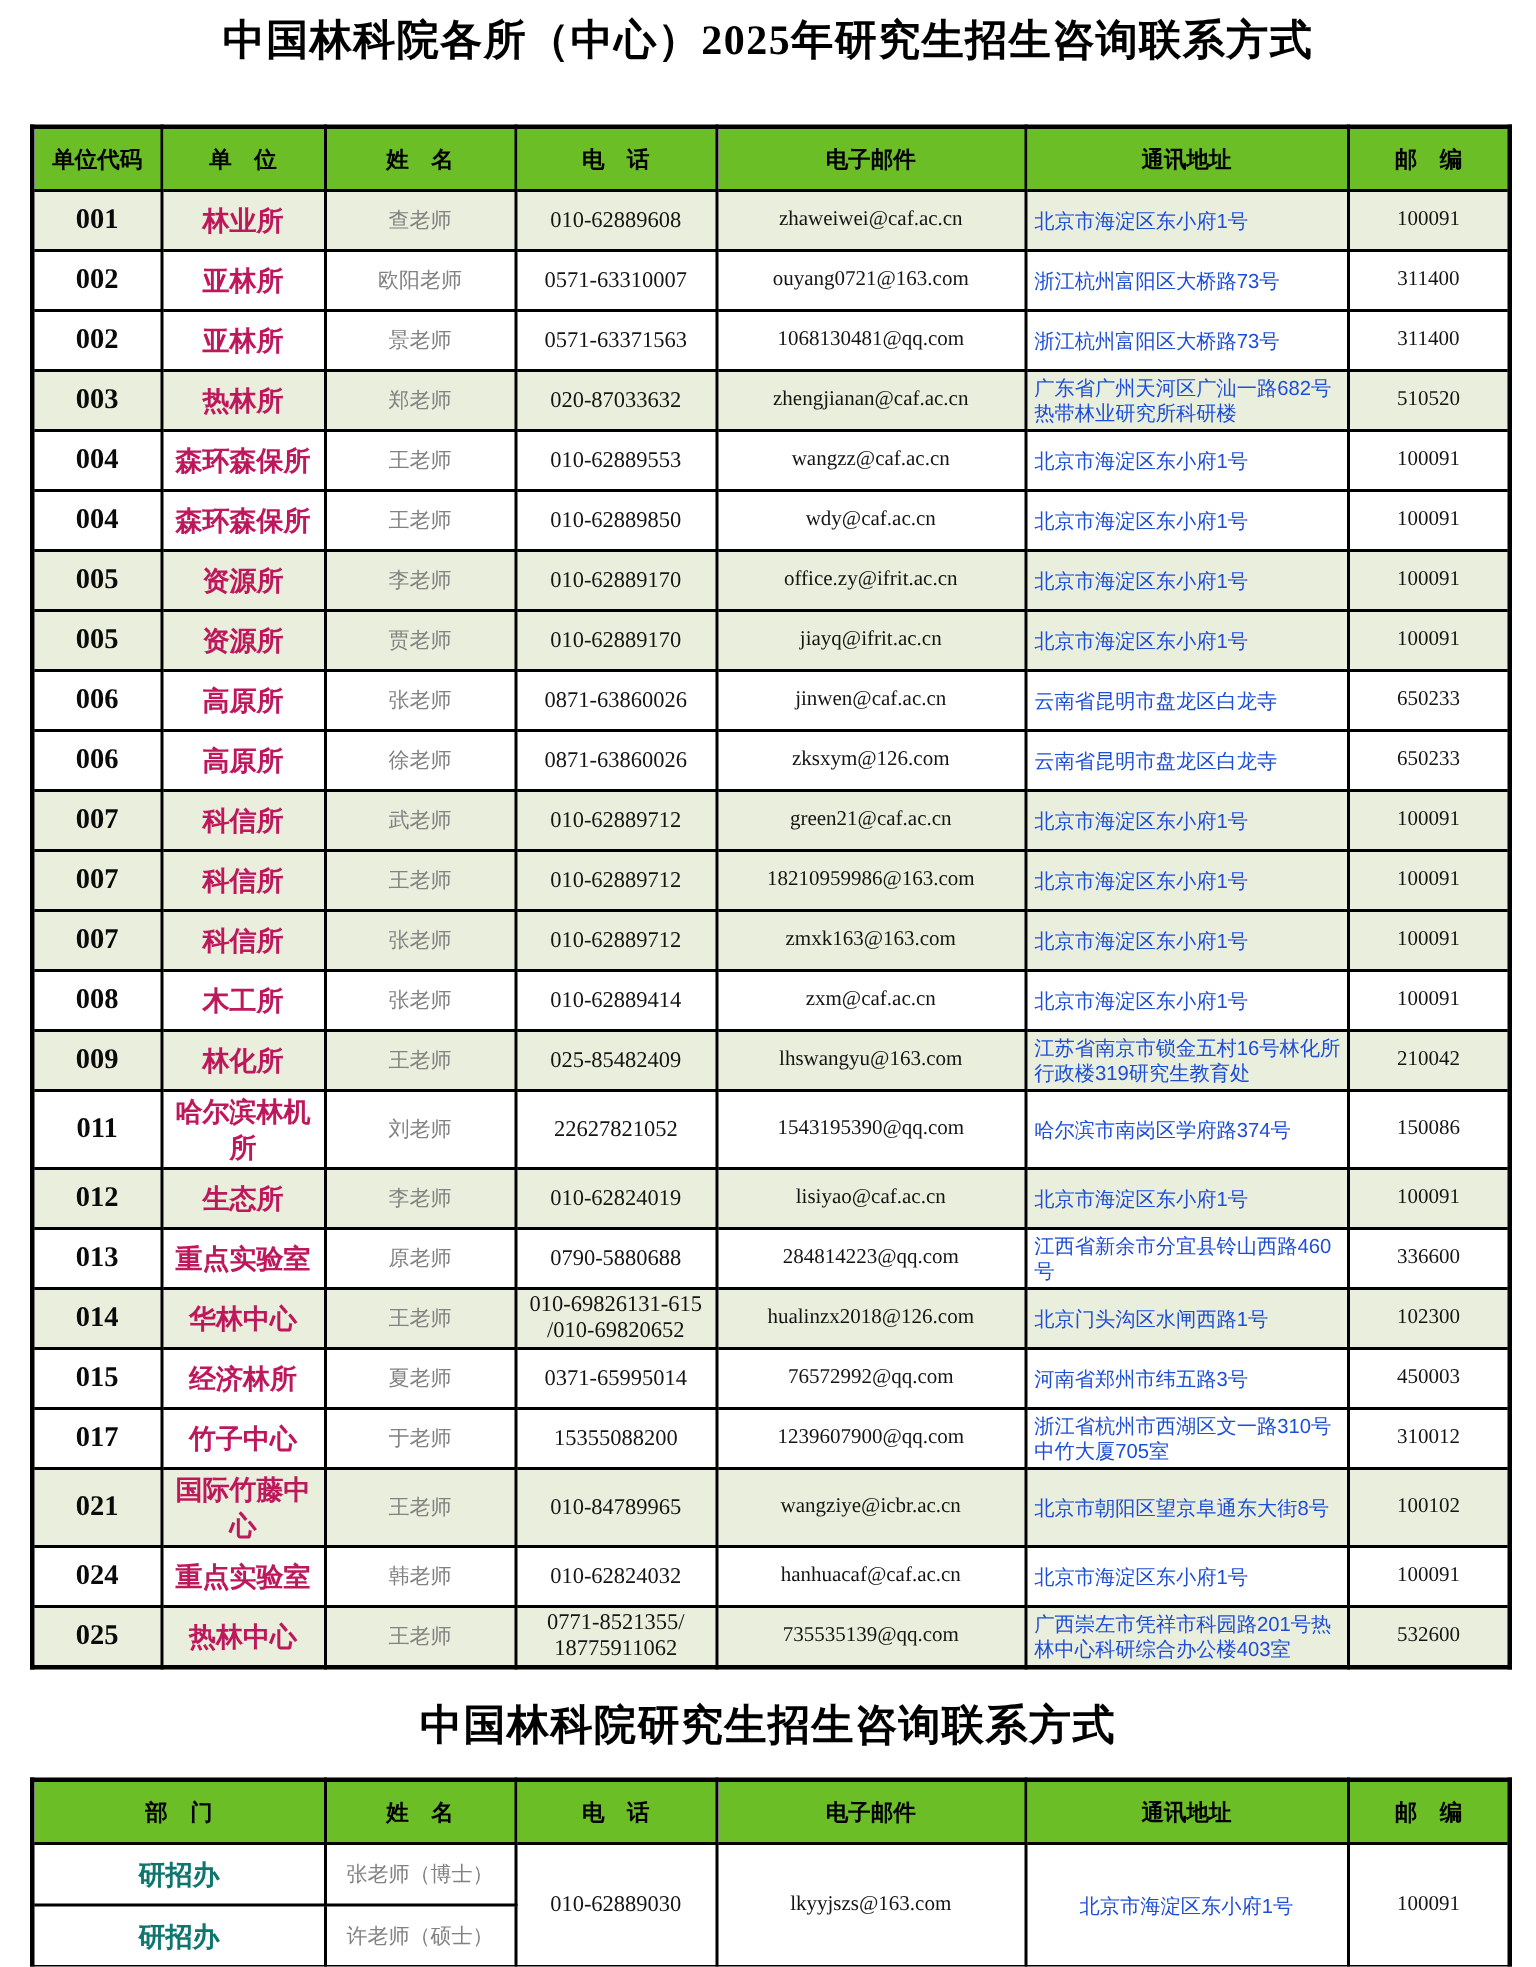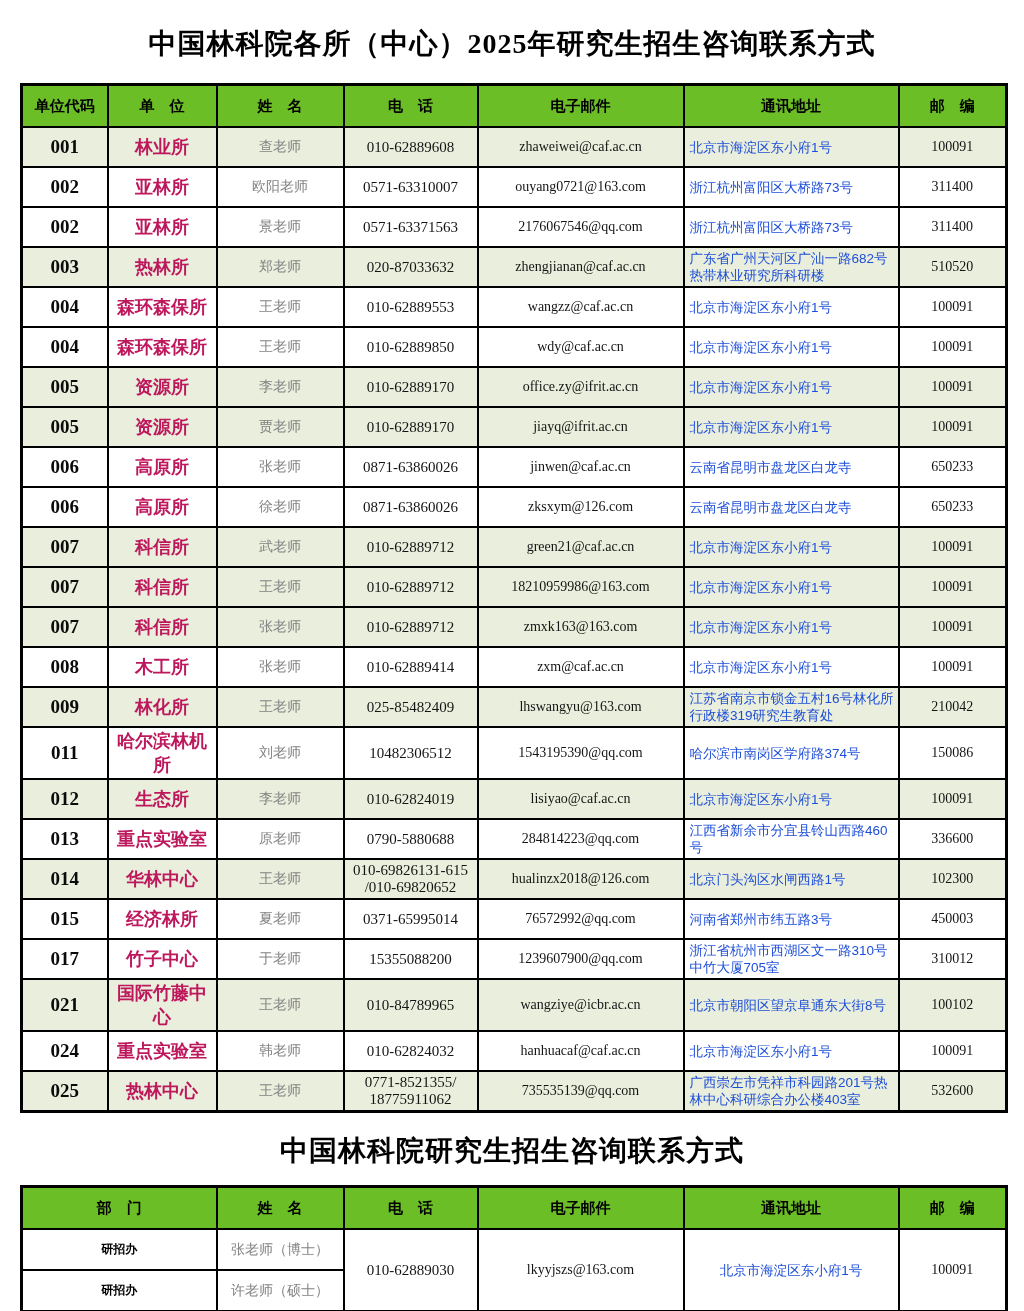--- a/index.html
+++ b/index.html
@@ -10,39 +10,39 @@
   html,body{margin:0;padding:0;background:#ffffff;}
   body{
     width:1024px;height:1311px;
     font-family:"Liberation Sans","DejaVu Sans",sans-serif;
     color:#111;
     overflow:hidden;
   }
   .page{position:relative;width:1024px;height:1311px;background:#fff;}
 
   .doc-title{
-    margin:16px;padding-top:10px;
+    margin:0;padding-top:10px;
     text-align:center;
     font-family:"Liberation Serif","DejaVu Serif",serif;
     font-weight:bold;
     font-size:28px;
     line-height:36px;
     color:#000;
     letter-spacing:1px;
   }
   .doc-title.second{padding-top:0;margin-top:20px;}
 
   table.contact{
     border-collapse:collapse;
     table-layout:fixed;
     margin-left:20px;
     width:985px;
     border:3px solid var(--border);
   }
-  #table1{margin-top:21px;}
+  #table1{margin-top:37px;}
   #table2{margin-top:16px;}
 
   .contact th,.contact td{
     border:2px solid var(--border);
     overflow:hidden;
     vertical-align:middle;
   }
   .contact th{
     background:var(--green);
     height:38px;
@@ -59,21 +59,21 @@
   td.c-name{font-size:14px;color:#828282;}
   td.c-phone{font-family:"Liberation Serif","DejaVu Serif",serif;font-size:15px;color:#141414;white-space:pre-line;line-height:17px;text-align:center;}
   td.c-email{font-family:"Liberation Serif","DejaVu Serif",serif;font-size:14px;color:#141414;}
   td.c-addr{font-size:13.5px;color:#1d4ed8;text-align:left;padding:1px 3px 1px 5px;line-height:17px;}
   td.c-zip{font-family:"Liberation Serif","DejaVu Serif",serif;font-size:14px;color:#141414;}
 
   tr.shade td{background:var(--shade);}
 
   
   #table2 td{height:37px;}
-  td.c-dept{font-weight:bold;font-size:12px;color:#000000;}
+  td.c-dept{font-weight:bold;font-size:18px;color:#0f766e;}
   #table2 td.c-addr{text-align:center;padding:1px 3px;}
 </style>
 </head>
 <body>
 
 <div class="page">
 
   <h1 class="doc-title">中国林科院各所（中心）2025年研究生招生咨询联系方式</h1>
 
   <table class="contact" id="table1">
@@ -114,21 +114,21 @@
       <td class="c-phone">0571-63310007</td>
       <td class="c-email">ouyang0721@163.com</td>
       <td class="c-addr">浙江杭州富阳区大桥路73号</td>
       <td class="c-zip">311400</td>
     </tr>
         <tr>
       <td class="c-code">002</td>
       <td class="c-unit">亚林所</td>
       <td class="c-name">景老师</td>
       <td class="c-phone">0571-63371563</td>
-      <td class="c-email">2176067546@qq.com</td>
+      <td class="c-email">1068130481@qq.com</td>
       <td class="c-addr">浙江杭州富阳区大桥路73号</td>
       <td class="c-zip">311400</td>
     </tr>
         <tr class="shade">
       <td class="c-code">003</td>
       <td class="c-unit">热林所</td>
       <td class="c-name">郑老师</td>
       <td class="c-phone">020-87033632</td>
       <td class="c-email">zhengjianan@caf.ac.cn</td>
       <td class="c-addr">广东省广州天河区广汕一路682号热带林业研究所科研楼</td>
@@ -230,21 +230,21 @@
       <td class="c-name">王老师</td>
       <td class="c-phone">025-85482409</td>
       <td class="c-email">lhswangyu@163.com</td>
       <td class="c-addr">江苏省南京市锁金五村16号林化所行政楼319研究生教育处</td>
       <td class="c-zip">210042</td>
     </tr>
         <tr>
       <td class="c-code">011</td>
       <td class="c-unit">哈尔滨林机所</td>
       <td class="c-name">刘老师</td>
-      <td class="c-phone">10482306512</td>
+      <td class="c-phone">22627821052</td>
       <td class="c-email">1543195390@qq.com</td>
       <td class="c-addr">哈尔滨市南岗区学府路374号</td>
       <td class="c-zip">150086</td>
     </tr>
         <tr class="shade">
       <td class="c-code">012</td>
       <td class="c-unit">生态所</td>
       <td class="c-name">李老师</td>
       <td class="c-phone">010-62824019</td>
       <td class="c-email">lisiyao@caf.ac.cn</td>

